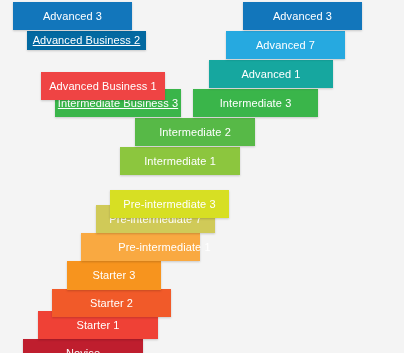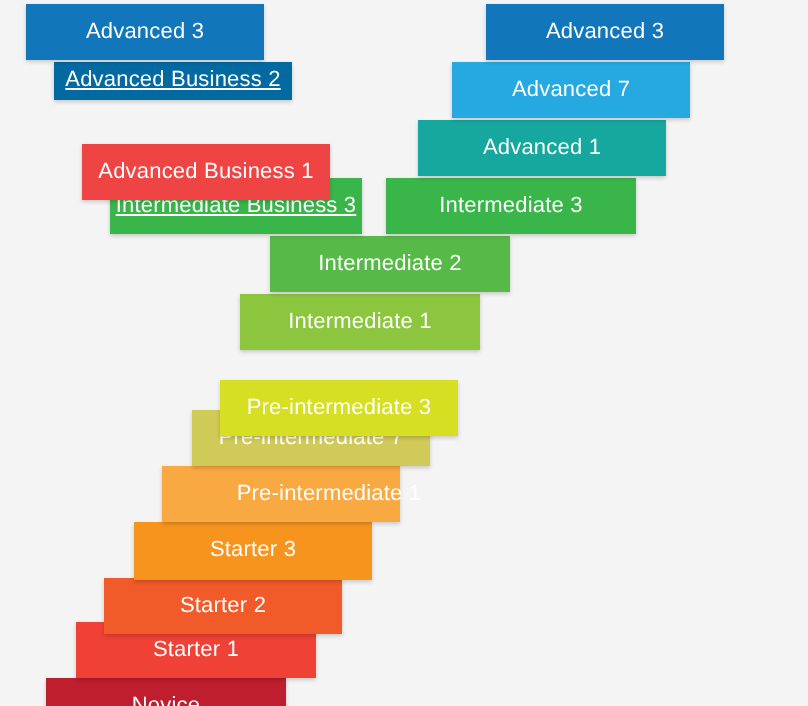--- a/index.html
+++ b/index.html
@@ -76,21 +76,21 @@
     </div>
     <div class="level-bar" style="left: 110px; top: 176px; width: 119px; height: 28px; background: rgb(215, 223, 35); color: rgb(255, 255, 255); z-index: 90; margin-top: 14px;">
       <span class="level-label">Pre-intermediate 3</span>
     </div>
     <div class="level-bar" style="left: 96px; top: 205px; width: 119px; height: 28px; background: rgb(208, 202, 88); color: rgb(255, 255, 255); z-index: 89;">
       <span class="level-label">Pre-intermediate 7</span>
     </div>
     <div class="level-bar" style="left: 81px; top: 233px; width: 119px; height: 28px; background: rgb(249, 169, 65); color: rgb(255, 255, 255); z-index: 88; padding-left: 48px;">
       <span class="level-label">Pre-intermediate 1</span>
     </div>
-    <div class="level-bar" style="left: 67px; top: 261px; width: 119px; height: 29px; background: rgb(247, 148, 30); color: rgb(255, 255, 255); z-index: 87;">
+    <div class="level-bar" style="left: 67px; top: 261px; width: 94px; height: 29px; background: rgb(247, 148, 30); color: rgb(255, 255, 255); z-index: 87;">
       <span class="level-label">Starter 3</span>
     </div>
     <div class="level-bar" style="left: 52px; top: 289px; width: 119px; height: 28px; background: rgb(241, 90, 41); color: rgb(255, 255, 255); z-index: 86;">
       <span class="level-label">Starter 2</span>
     </div>
     <div class="level-bar" style="left: 38px; top: 311px; width: 120px; height: 28px; background: rgb(239, 65, 54); color: rgb(255, 255, 255); z-index: 85;">
       <span class="level-label">Starter 1</span>
     </div>
     <div class="level-bar" style="left: 23px; top: 339px; width: 120px; height: 28px; background: rgb(191, 30, 46); color: rgb(255, 255, 255); z-index: 84;">
       <span class="level-label">Novice</span>

